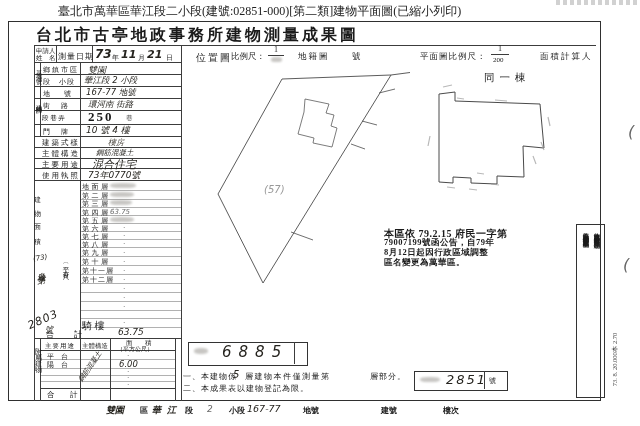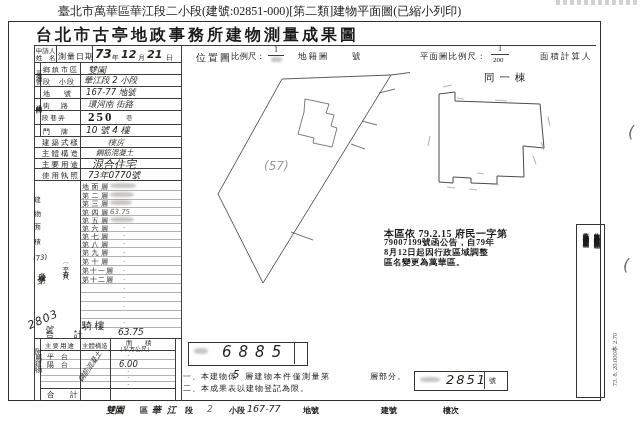--- a/index.html
+++ b/index.html
@@ -81,21 +81,21 @@
   <div class="hline lite" style="left:40px;top:368px;width:135px;"></div>
   <div class="hline lite" style="left:40px;top:375px;width:135px;"></div>
   <div class="hline lite" style="left:40px;top:381px;width:135px;"></div>
   <div class="hline" style="left:40px;top:388px;width:135px;"></div>
 
   <div class="abs p" style="left:36px;top:47px;font-size:6.5px;">申請人</div>
   <div class="abs p" style="left:36px;top:54px;font-size:6.5px;">姓　名</div>
   <div class="abs p" style="left:58px;top:51px;font-size:8px;letter-spacing:1px;">測量日期</div>
   <div class="abs hw" style="left:95px;top:47px;font-size:12px;font-weight:bold;">73</div>
   <div class="abs p" style="left:112px;top:53px;font-size:7px;">年</div>
-  <div class="abs hw" style="left:121px;top:48px;font-size:11px;font-weight:bold;">12</div>
+  <div class="abs hw" style="left:121px;top:48px;font-size:11px;font-weight:bold;">11</div>
   <div class="abs p" style="left:138px;top:53px;font-size:7px;">月</div>
   <div class="abs hw" style="left:147px;top:48px;font-size:11px;font-weight:bold;">21</div>
   <div class="abs p" style="left:166px;top:53px;font-size:7px;">日</div>
   <div class="abs p" style="left:196px;top:51px;font-size:10px;letter-spacing:2px;">位置圖</div>
   <div class="abs p" style="left:231px;top:51px;font-size:8.5px;">比例尺：</div>
   <div class="abs p" style="left:274px;top:45px;font-size:8px;">1</div>
   <div class="hline" style="left:268px;top:55px;width:16px;"></div>
   <div class="smudge" style="left:271px;top:57px;width:11px;height:5px;"></div>
   <div class="abs p" style="left:298px;top:51px;font-size:8.5px;letter-spacing:2px;">地籍圖</div>
   <div class="abs p" style="left:352px;top:51px;font-size:8.5px;">號</div>
@@ -203,21 +203,21 @@
   <div class="smudge" style="left:420px;top:377px;width:20px;height:5px;"></div>
   <div class="abs hw" style="left:446px;top:372px;font-size:13px;letter-spacing:2px;">2851</div>
   <div class="abs p" style="left:489px;top:376px;font-size:7px;">號</div>
 
   <div class="abs p" style="left:384px;top:227px;font-size:10px;font-weight:bold;letter-spacing:.5px;">本區依 79.2.15 府民一字第</div>
   <div class="abs p" style="left:384px;top:237px;font-size:8.5px;font-weight:bold;letter-spacing:.5px;">79007199號函公告，自79年</div>
   <div class="abs p" style="left:384px;top:247px;font-size:8.5px;font-weight:bold;letter-spacing:.5px;">8月12日起因行政區域調整</div>
   <div class="abs p" style="left:384px;top:257px;font-size:8.5px;font-weight:bold;letter-spacing:.5px;">區名變更為萬華區。</div>
 
   <div class="abs p" style="left:484px;top:71px;font-size:10.5px;letter-spacing:5px;">同一棟</div>
-  <div class="abs hw" style="left:264px;top:159px;font-size:12px;color:#999;">(57)</div>
+  <div class="abs hw" style="left:264px;top:184px;font-size:10px;color:#999;">(57)</div>
 
   <div class="notebox p">
     <div>依實施建築改良物所有權第一次登記僅勘測建物</div>
     <div>位置免再勘測建物平面圖作業規定本建物平面圖</div>
   </div>
   <div class="abs p" style="left:570px;top:355px;width:90px;text-align:center;font-size:6.5px;color:#444;transform:rotate(-90deg);">73. 8. 20.000本 2.70</div>
   <div class="abs hw" style="left:628px;top:122px;font-size:16px;color:#666;">(</div>
   <div class="abs hw" style="left:623px;top:255px;font-size:16px;color:#666;">(</div>
 
   <div class="abs hw" style="left:106px;top:404px;font-size:9px;font-weight:bold;">雙園</div>

